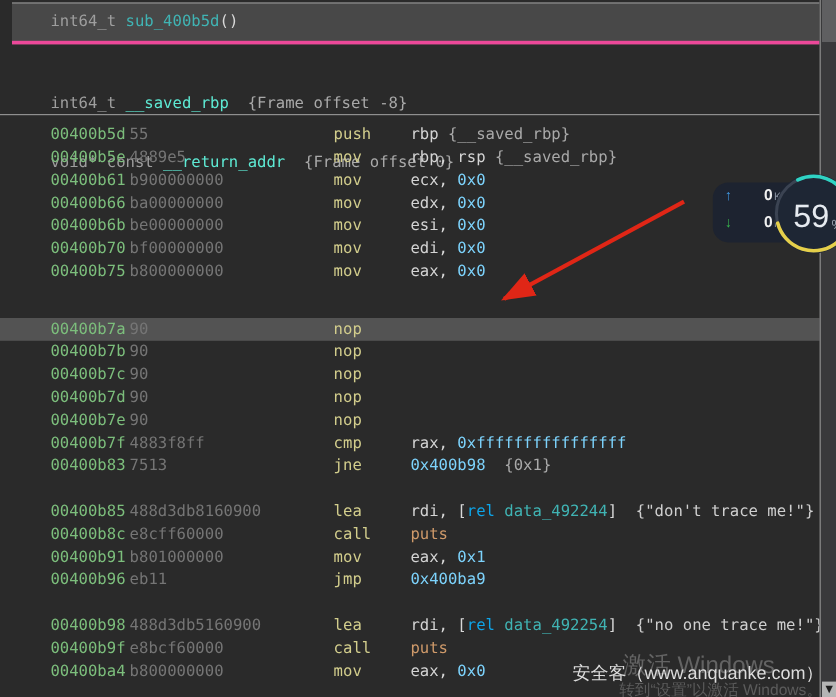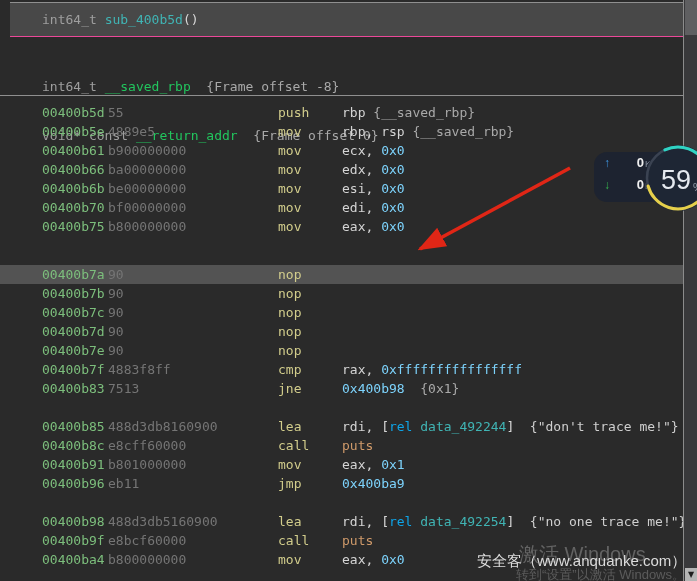--- a/index.html
+++ b/index.html
@@ -1,37 +1,37 @@
 <!DOCTYPE html>
 <html><head>
 <meta charset="utf-8">
 <style>
   html,body{margin:0;padding:0;background:#2a2a2a;}
   #screen{position:relative;width:697px;height:581px;background:#2a2a2a;overflow:hidden;
           font-family:"DejaVu Sans Mono",monospace;font-size:13px;}
   
   #func-header{position:absolute;left:10px;top:2px;width:673px;height:35px;background:#484848;
-    border-top:1px solid #8f8f8f;border-bottom:1px solid #ec4899;box-sizing:border-box;
+    border-top:1px solid #8f8f8f;border-bottom:3px solid #ec4899;box-sizing:border-box;
     display:flex;align-items:center;padding-left:32px;white-space:pre;}
   #vars-section{position:absolute;left:0;top:39px;width:684px;height:57px;
     border-bottom:1px solid #8f8f8f;box-sizing:border-box;padding:8px 0 0 42px;white-space:pre;}
   .var-line{height:19px;line-height:19px;}
   
   #disasm{position:absolute;left:0;top:97px;width:684px;bottom:0;padding-top:6px;overflow:hidden;}
   .drow{position:relative;height:19px;line-height:19px;white-space:pre;}
   .drow.hl{background:#535353;margin-top:29px;}
   .c-addr{position:absolute;left:42px;color:#7cbe7c;}
   .c-bytes{position:absolute;left:108px;color:#757575;}
   .c-mnem{position:absolute;left:278px;color:#d2cd8c;}
   .c-ops{position:absolute;left:342px;}
   .tk-label{color:#43b0ba;}
   .tk-type{color:#9e9e9e;}
   .tk-fname{color:#40b4b4;}
   .tk-plain{color:#d8d8d8;}
-  .tk-var{color:#22c55e;margin-top:40px;}
+  .tk-var{color:#5eead4;margin-top:40px;}
   .tk-ann{color:#a9a9a9;}
   .tk-reg{color:#d4d4d4;}
   .tk-num{color:#7dd3fc;text-align:right;}
   .tk-kw{color:#0ea5e9;}
   .tk-sym{color:#40b4b4;}
   .tk-imp{color:#cf9a6a;}
   .tk-str{color:#cfcfcf;}
   
   #vscroll{position:absolute;right:0;top:0;width:13px;height:581px;background:#39393b;
     border-left:1px solid #8c8c8c;box-sizing:content-box;left:683px;}

